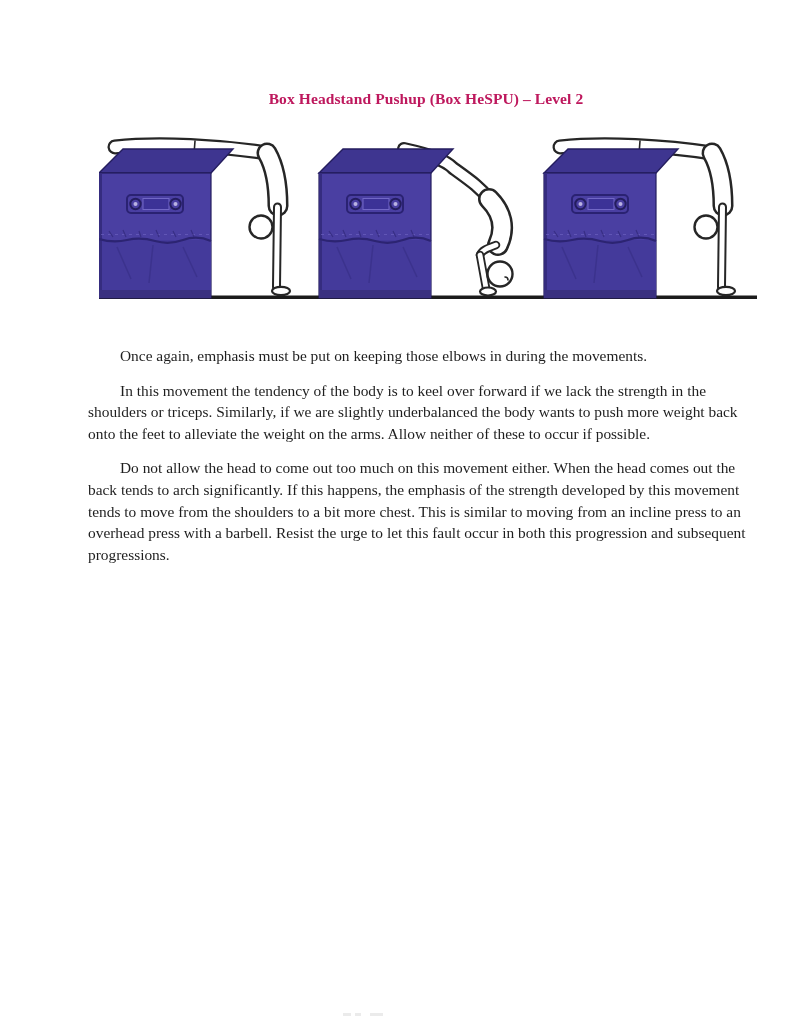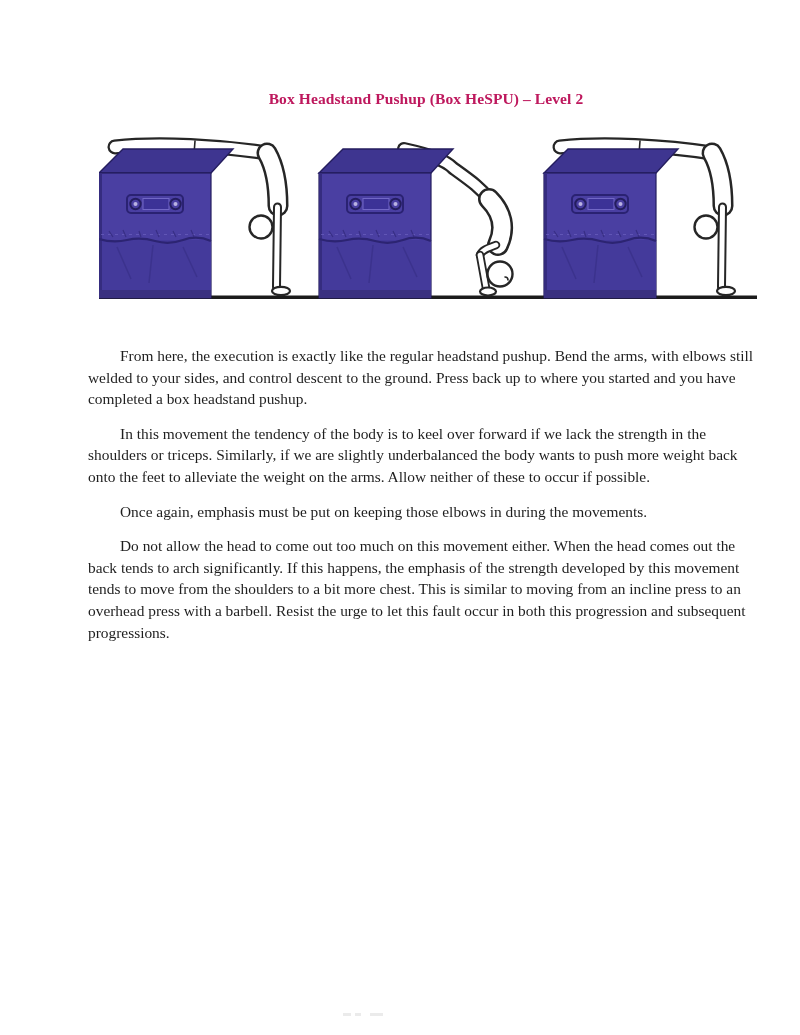--- a/index.html
+++ b/index.html
@@ -117,23 +117,22 @@
       <use href="#figB"></use>
         <use href="#boxdef"></use>
     </g>
     <g transform="translate(445,0)">
       <use href="#figA"></use>
         <use href="#boxdef"></use>
     </g>
   </svg>
 
   <div class="body-text">
-    <p>From here, the execution is exactly like the regular headstand pushup. Bend the arms, with elbows still welded to your sides, and control descent to the ground. Press back up to where you started and you have completed a box headstand pushup.</p>
+    <p>Once again, emphasis must be put on keeping those elbows in during the movements.</p>
     <p>In this movement the tendency of the body is to keel over forward if we lack the strength in the shoulders or triceps. Similarly, if we are slightly underbalanced the body wants to push more weight back onto the feet to alleviate the weight on the arms. Allow neither of these to occur if possible.</p>
-    <p>Once again, emphasis must be put on keeping those elbows in during the movements.</p>
     <p>Do not allow the head to come out too much on this movement either. When the head comes out the back tends to arch significantly. If this happens, the emphasis of the strength developed by this movement tends to move from the shoulders to a bit more chest. This is similar to moving from  an incline press to an overhead press with a barbell. Resist the urge to let this fault occur in both this progression and subsequent progressions.</p>
   </div>
 
   <div class="footer-remnant fr1"></div>
   <div class="footer-remnant fr2"></div>
   <div class="footer-remnant fr3"></div>
 
 </div>
 
 </body></html>

